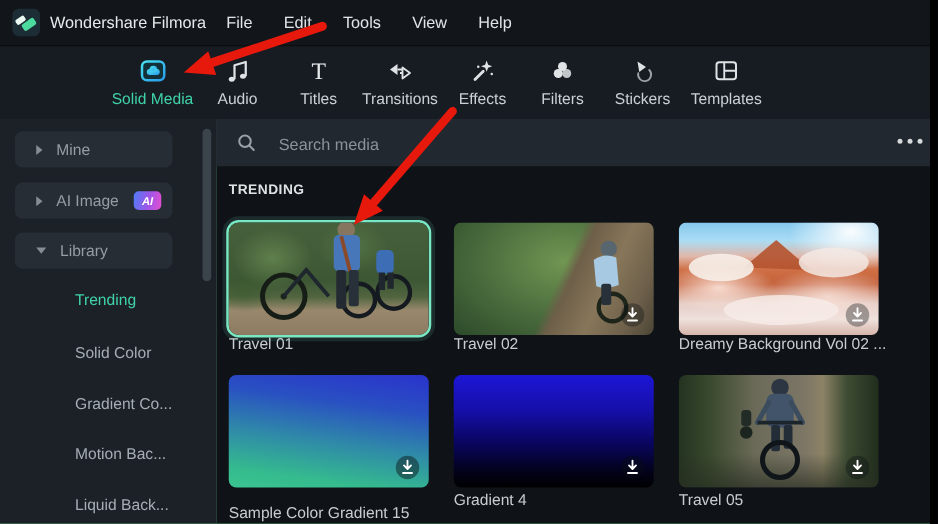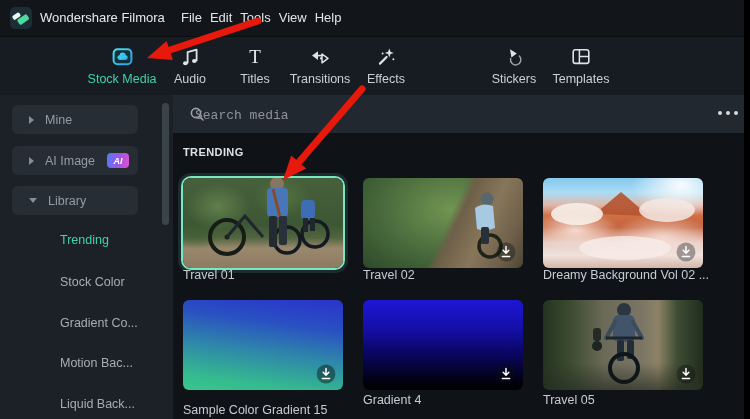--- a/index.html
+++ b/index.html
@@ -4,21 +4,21 @@
 <style>
   html,body{margin:0;padding:0;background:#000;}
   .stage{position:relative;width:744px;height:419px;overflow:hidden;
          background:#86efac;font-family:"Liberation Sans",sans-serif;
          -webkit-font-smoothing:antialiased;}
 
   
   .menubar{position:absolute;left:0;top:0;width:750px;height:36px;background:#12161b;}
   .logo{position:absolute;left:10px;top:7px;width:22px;height:22px;border-radius:5px;background:#1d2d35;}
   .app-title{position:absolute;left:40px;top:0;line-height:36px;color:#e7eaec;font-size:13px;}
-  .menus{position:absolute;left:181px;top:0;display:flex;gap:8px;}
+  .menus{position:absolute;left:181px;top:0;display:flex;gap:25px;}
   .menu-item{line-height:36px;color:#e2e5e8;font-size:13px;cursor:default;}
 
   
   .toolbar{position:absolute;left:0;top:36px;width:750px;height:59px;background:#171c22;
            border-top:1px solid #0b0e11;}
   .tab{position:absolute;top:6px;width:74px;margin-left:-37px;text-align:center;}
   .tab .ticon{height:28px;display:flex;align-items:center;justify-content:center;}
   .tab .tlabel{font-size:12.5px;color:#cbd0d5;white-space:nowrap;margin-top:1px;}
   .tab.active .tlabel{color:#3fd3a7;}
 
@@ -33,22 +33,22 @@
             background:linear-gradient(100deg,#4f7cf5,#a055e8 55%,#e44fd0);
             color:#fff;font-size:9px;font-weight:bold;font-style:italic;
             display:flex;align-items:center;justify-content:center;}
   .lib-item{position:absolute;left:60px;font-size:12.5px;color:#a6adb4;cursor:default;}
   .lib-item.active{color:#3fd3a7;}
   .scrollthumb{position:absolute;right:4px;top:8px;width:7px;height:122px;border-radius:4px;background:#3b434b;}
 
   
   .main{position:absolute;left:173px;top:95px;width:577px;height:324px;background:#0f1318;}
   .searchrow{position:absolute;left:0;top:0;width:577px;height:38px;background:#22282f;}
-  .search-input{position:absolute;left:20px;top:7px;width:300px;height:24px;background:transparent;
-                border:none;outline:none;color:#c6cbd0;font-size:13px;font-family:Liberation Mono, monospace;}
+  .search-input{position:absolute;left:48px;top:7px;width:300px;height:24px;background:transparent;
+                border:none;outline:none;color:#c6cbd0;font-size:13px;font-family:Liberation Sans, sans-serif;}
   .search-input::placeholder{color:#8d939a;}
   .more-btn{position:absolute;right:12px;top:16px;display:flex;gap:4px;cursor:default;}
   .more-btn i{width:4px;height:4px;border-radius:50%;background:#d7dadd;}
   .section-title{position:absolute;left:10px;top:51px;font-size:11px;font-weight:bold;
                  letter-spacing:.4px;color:#dfe2e5;}
 
   
   .thumb{position:absolute;width:160px;height:90px;border-radius:6px;overflow:hidden;cursor:pointer;}
   .thumb.sel{border-radius:8px;box-shadow:0 0 0 2px #79e7c2,0 0 0 5px rgba(121,231,194,.12);}
   .thumb svg.art{position:absolute;left:0;top:0;}
@@ -115,21 +115,21 @@
           </defs>
           <rect x="3.6" y="4.2" width="17.8" height="15" rx="4" fill="#123038" stroke="url(#cy)" stroke-width="2"></rect>
           <g fill="url(#cy)">
             <circle cx="9.8" cy="12.6" r="2.4"></circle>
             <circle cx="12.7" cy="10.6" r="3.1"></circle>
             <circle cx="15.4" cy="12.6" r="2.4"></circle>
             <rect x="9.4" y="11.8" width="6.8" height="3.2" rx="1.6"></rect>
           </g>
         </svg>
       </div>
-      <div class="tlabel">Stock Media</div>
+      <div class="tlabel">Solid Media</div>
     </div>
 
     <div class="tab" style="left:190px">
       <div class="ticon">
         <svg width="24" height="24" viewBox="0 0 24 24">
           <path d="M9.6 18.3 V7.2 l9-2.6 V15.9" fill="none" stroke="#dfe3e6" stroke-width="1.8" stroke-linejoin="round"></path>
           <ellipse cx="7.4" cy="18.3" rx="2.4" ry="2" fill="#dfe3e6"></ellipse>
           <ellipse cx="16.4" cy="15.9" rx="2.4" ry="2" fill="#dfe3e6"></ellipse>
         </svg>
       </div>
@@ -162,20 +162,30 @@
         <svg width="24" height="24" viewBox="0 0 24 24">
           <path d="M6 18.6 L12.6 12" stroke="#dfe3e6" stroke-width="2.2" stroke-linecap="round"></path>
           <path d="M15.3 3.4 l1.2 3.3 3.3 1.2 -3.3 1.2 -1.2 3.3 -1.2 -3.3 -3.3 -1.2 3.3 -1.2 Z" fill="#dfe3e6"></path>
           <circle cx="8.6" cy="8.4" r="1" fill="#dfe3e6"></circle>
           <circle cx="19.4" cy="14.2" r="1" fill="#dfe3e6"></circle>
         </svg>
       </div>
       <div class="tlabel">Effects</div>
     </div>
 
+    <div class="tab" style="left:450px">
+      <div class="ticon">
+        <svg width="24" height="24" viewBox="0 0 24 24">
+          <circle cx="12" cy="8.2" r="3.6" fill="#dfe3e6"></circle>
+          <circle cx="8.6" cy="13.8" r="3.6" fill="#dfe3e6"></circle>
+          <circle cx="15.4" cy="13.8" r="3.6" fill="#dfe3e6" opacity=".85"></circle>
+        </svg>
+      </div>
+      <div class="tlabel">Filters</div>
+    </div>
 
     <div class="tab" style="left:514px">
       <div class="ticon">
         <svg width="24" height="24" viewBox="0 0 24 24">
           <path d="M8 4.2 L14.8 8.6 L9.4 12.6 Z" fill="#dfe3e6"></path>
           <path d="M8.6 13.6 a5.2 5.2 0 1 0 8.8-2.6" fill="none" stroke="#9aa0a6" stroke-width="1.5" stroke-linecap="round"></path>
         </svg>
       </div>
       <div class="tlabel">Stickers</div>
     </div>
@@ -203,21 +213,21 @@
       <span class="caret right"></span>
       <span>Mine</span>
     </div>
 
     <div class="group-btn" style="top:91px">
       <span class="caret down"></span>
       <span>Library</span>
     </div>
 
     <div class="lib-item active" style="top:138px">Trending</div>
-    <div class="lib-item" style="top:180px">Stock Color</div>
+    <div class="lib-item" style="top:180px">Solid Color</div>
     <div class="lib-item" style="top:221px">Gradient Co...</div>
     <div class="lib-item" style="top:261px">Motion Bac...</div>
     <div class="lib-item" style="top:302px">Liquid Back...</div>
 
     <div class="scrollthumb"></div>
   </div>
 
   <div class="main">
 
     <div class="searchrow">

